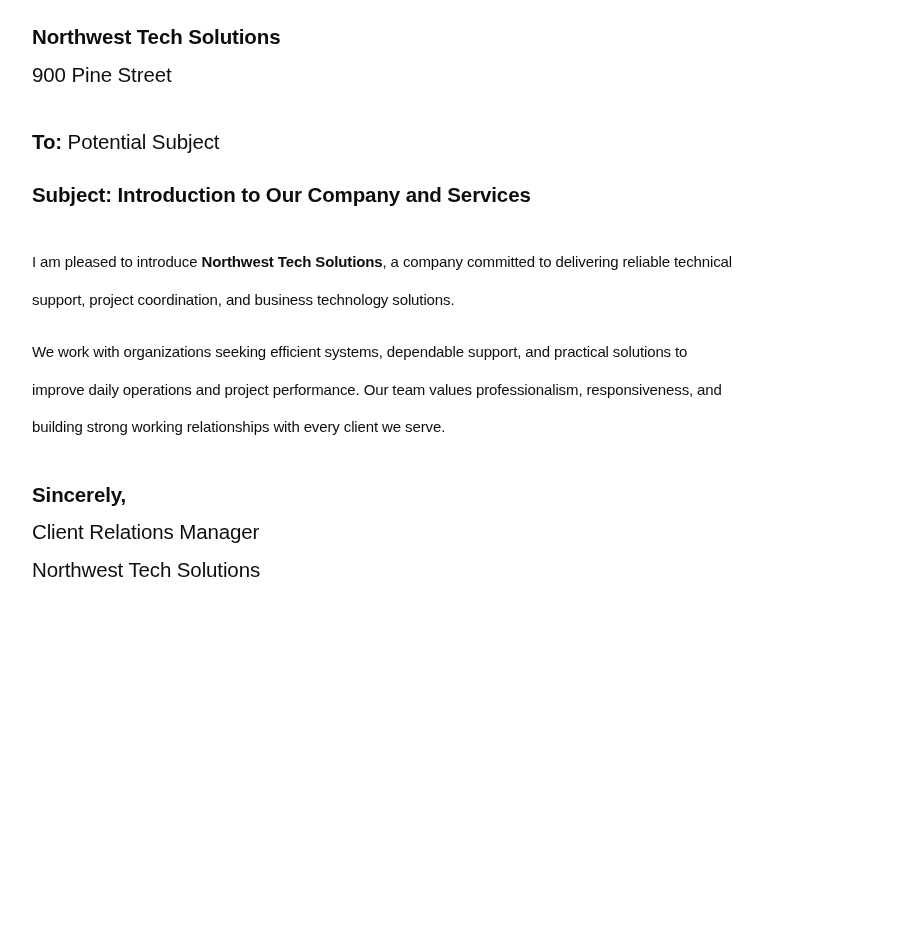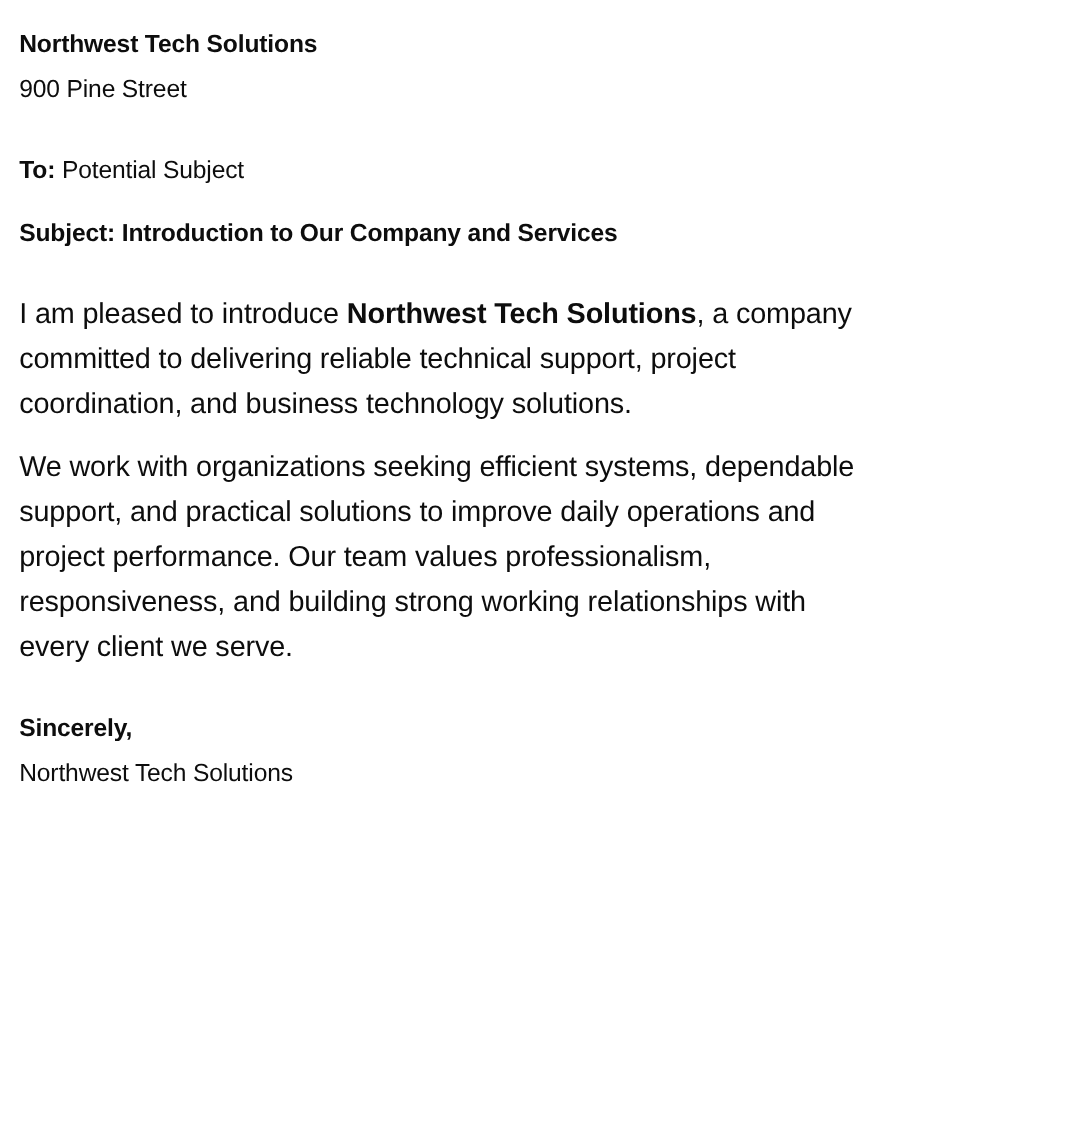--- a/index.html
+++ b/index.html
@@ -11,39 +11,39 @@
     width: 900px;
     height: 943px;
     font-family: "Liberation Sans", sans-serif;
     color: #0d0d0d;
     -webkit-font-smoothing: antialiased;
     overflow: hidden;
   }
   .letter {
     box-sizing: border-box;
     width: 762px;
-    padding: 18px 27px 0 16px;
+    padding: 18px 27px 0 32px;
   }
   .line {
     font-size: 20.5px;
     line-height: 37.5px;
     letter-spacing: -0.12px;
     white-space: nowrap;
   }
   .bold {
     font-weight: bold;
   }
   .sender-block {
     margin-bottom: 0;
   }
   .block-gap {
     height: 15px;
   }
   .para {
-    font-size: 24px;
+    font-size: 15px;
     line-height: 37.5px;
     letter-spacing: -0.12px;
     margin: 0;
     max-width: 852px;
     text-align: left;
   }
   .para-gap {
     height: 15px;
   }
   .sig-block .line {
@@ -82,16 +82,17 @@
 
   <p class="para">We work with organizations seeking efficient systems, dependable support, and practical solutions to improve daily operations and project performance. Our team values professionalism, responsiveness, and building strong working relationships with every client we serve.</p>
 
   <div class="para-gap"></div>
 
 
   <div class="para-gap"></div>
 
   <div class="sig-block">
     <div class="line bold">Sincerely,</div>
+    <div class="line">Client Relations Manager</div>
     <div class="line">Northwest Tech Solutions</div>
   </div>
 
 </div>
 
 </body></html>

